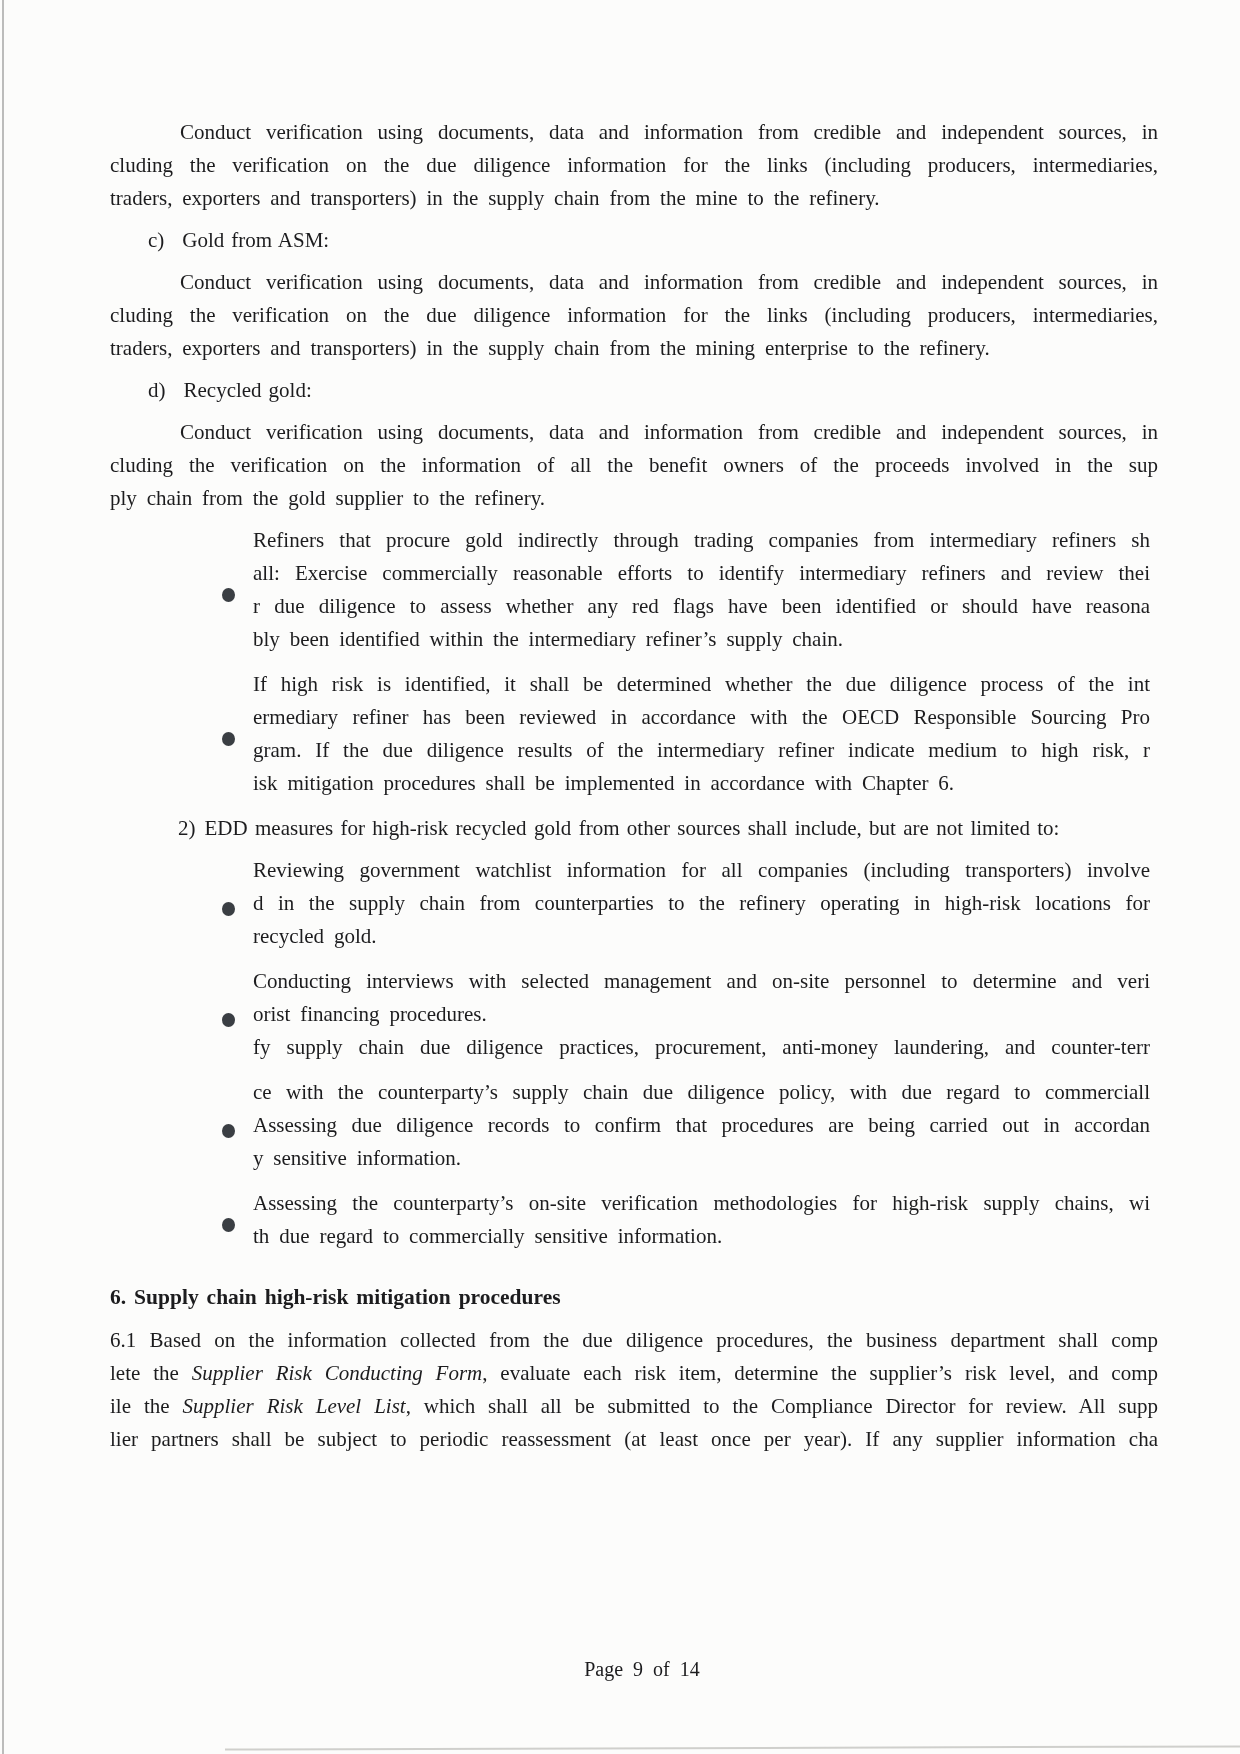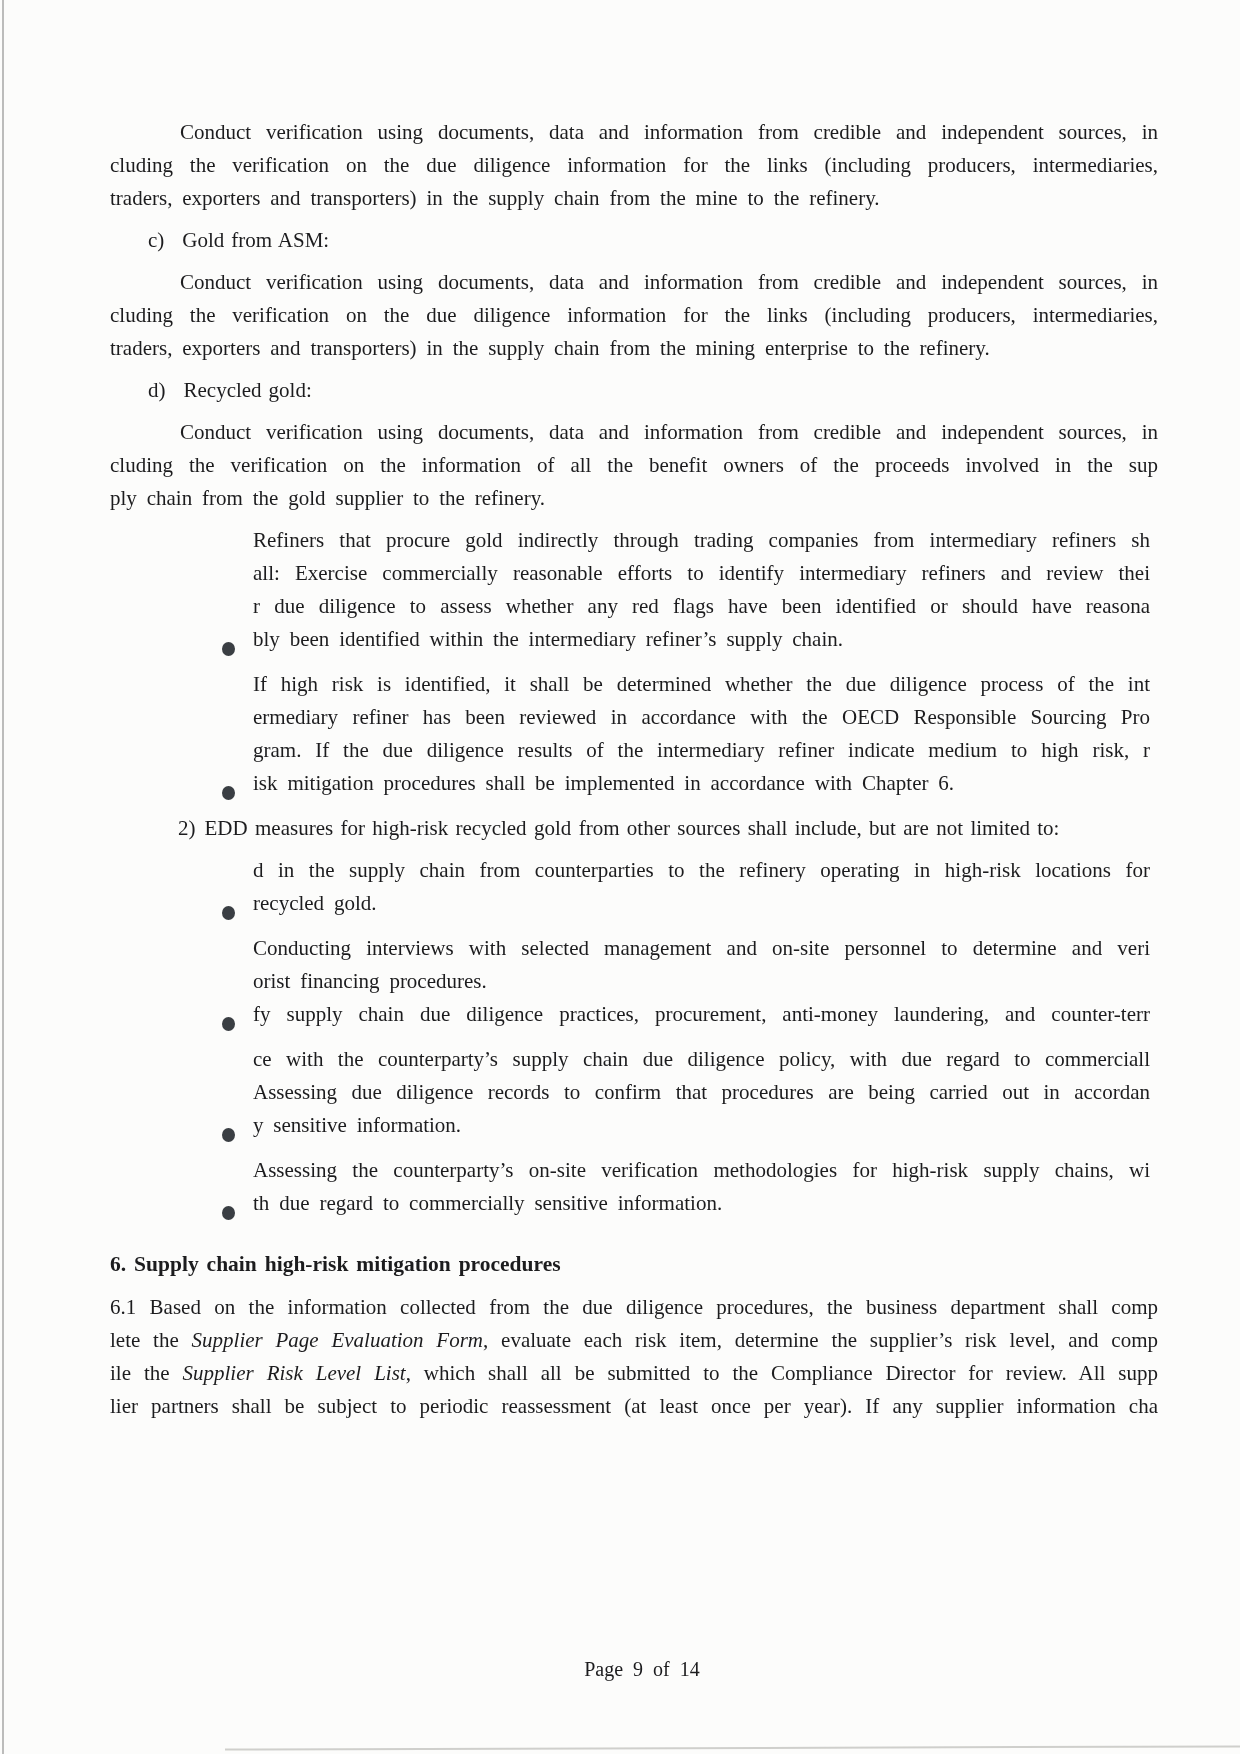--- a/index.html
+++ b/index.html
@@ -23,21 +23,21 @@
     font-size:21px; line-height:33px;
   }
   .line { text-align:justify; text-align-last:justify; text-justify:inter-word; }
   .line.lastline { text-align:left; text-align-last:left; word-spacing:0.22em; }
   .p { margin:0 0 9px 0; }
   .p.indent .line:first-child { text-indent:70px; }
   .label-item { margin:2px 0 9px 38px; word-spacing:0.08em; }
   .label-item .lab { display:inline-block; margin-right:18px; }
   .num-item { margin:2px 0 9px 68px; word-spacing:0.1em; }
   .num-item .lab { display:inline-block; margin-right:9px; }
-  .bullet { display:flex; align-items:flex-end; margin:0 8px 12px 112px; }
+  .bullet { display:flex; align-items:center; margin:0 8px 12px 112px; }
   .bullet .dot {
     flex:0 0 auto; width:13px; height:14px; border-radius:50%;
     background:#3a3e43; margin-top:10px;
   }
   .bullet .bl { flex:1 1 auto; margin-left:18px; }
   .heading { font-weight:bold; margin:28px 0 10px 0; word-spacing:0.12em; font-size:21.5px; }
   .it { font-style:italic; }
   .footer {
     position:absolute; top:1658px; left:0; width:100%;
     text-align:center; font-size:20px; word-spacing:0.25em;
@@ -82,20 +82,21 @@
           <div class="line">If high risk is identified, it shall be determined whether the due diligence process of the int</div>
           <div class="line">ermediary refiner has been reviewed in accordance with the OECD Responsible Sourcing Pro</div>
           <div class="line">gram. If the due diligence results of the intermediary refiner indicate medium to high risk, r</div>
           <div class="line lastline">isk mitigation procedures shall be implemented in accordance with Chapter 6.</div>
         </div>
       </div>
       <div class="num-item"><span class="lab">2)</span><span>EDD measures for high-risk recycled gold from other sources shall include, but are not limited to:</span></div>
       <div class="bullet">
         <span class="dot"></span>
         <div class="bl">
+          <div class="line">Reviewing government watchlist information for all companies (including transporters) involve</div>
           <div class="line">d in the supply chain from counterparties to the refinery operating in high-risk locations for</div>
           <div class="line lastline">recycled gold.</div>
         </div>
       </div>
       <div class="bullet">
         <span class="dot"></span>
         <div class="bl">
           <div class="line">Conducting interviews with selected management and on-site personnel to determine and veri</div>
           <div class="line lastline">orist financing procedures.</div>
           <div class="line">fy supply chain due diligence practices, procurement, anti-money laundering, and counter-terr</div>
@@ -112,21 +113,21 @@
       <div class="bullet">
         <span class="dot"></span>
         <div class="bl">
           <div class="line">Assessing the counterparty’s on-site verification methodologies for high-risk supply chains, wi</div>
           <div class="line lastline">th due regard to commercially sensitive information.</div>
         </div>
       </div>
       <div class="heading">6. Supply chain high-risk mitigation procedures</div>
       <div class="p">
         <div class="line">6.1 Based on the information collected from the due diligence procedures, the business department shall comp</div>
-        <div class="line"><span>lete the </span><span class="it">Supplier Page Evaluation Form</span><span>, evaluate each risk item, determine the supplier’s risk level, and comp</span></div>
+        <div class="line"><span>lete the </span><span class="it">Supplier Risk Conducting Form</span><span>, evaluate each risk item, determine the supplier’s risk level, and comp</span></div>
         <div class="line"><span>ile the </span><span class="it">Supplier Risk Level List</span><span>, which shall all be submitted to the Compliance Director for review. All supp</span></div>
         <div class="line">lier partners shall be subject to periodic reassessment (at least once per year). If any supplier information cha</div>
       </div>
     </div>
   <div class="footer">
     <span>Page 9 of 14</span>
   </div>
   <div class="scan-edge-bottom"></div>
 </div>
 

